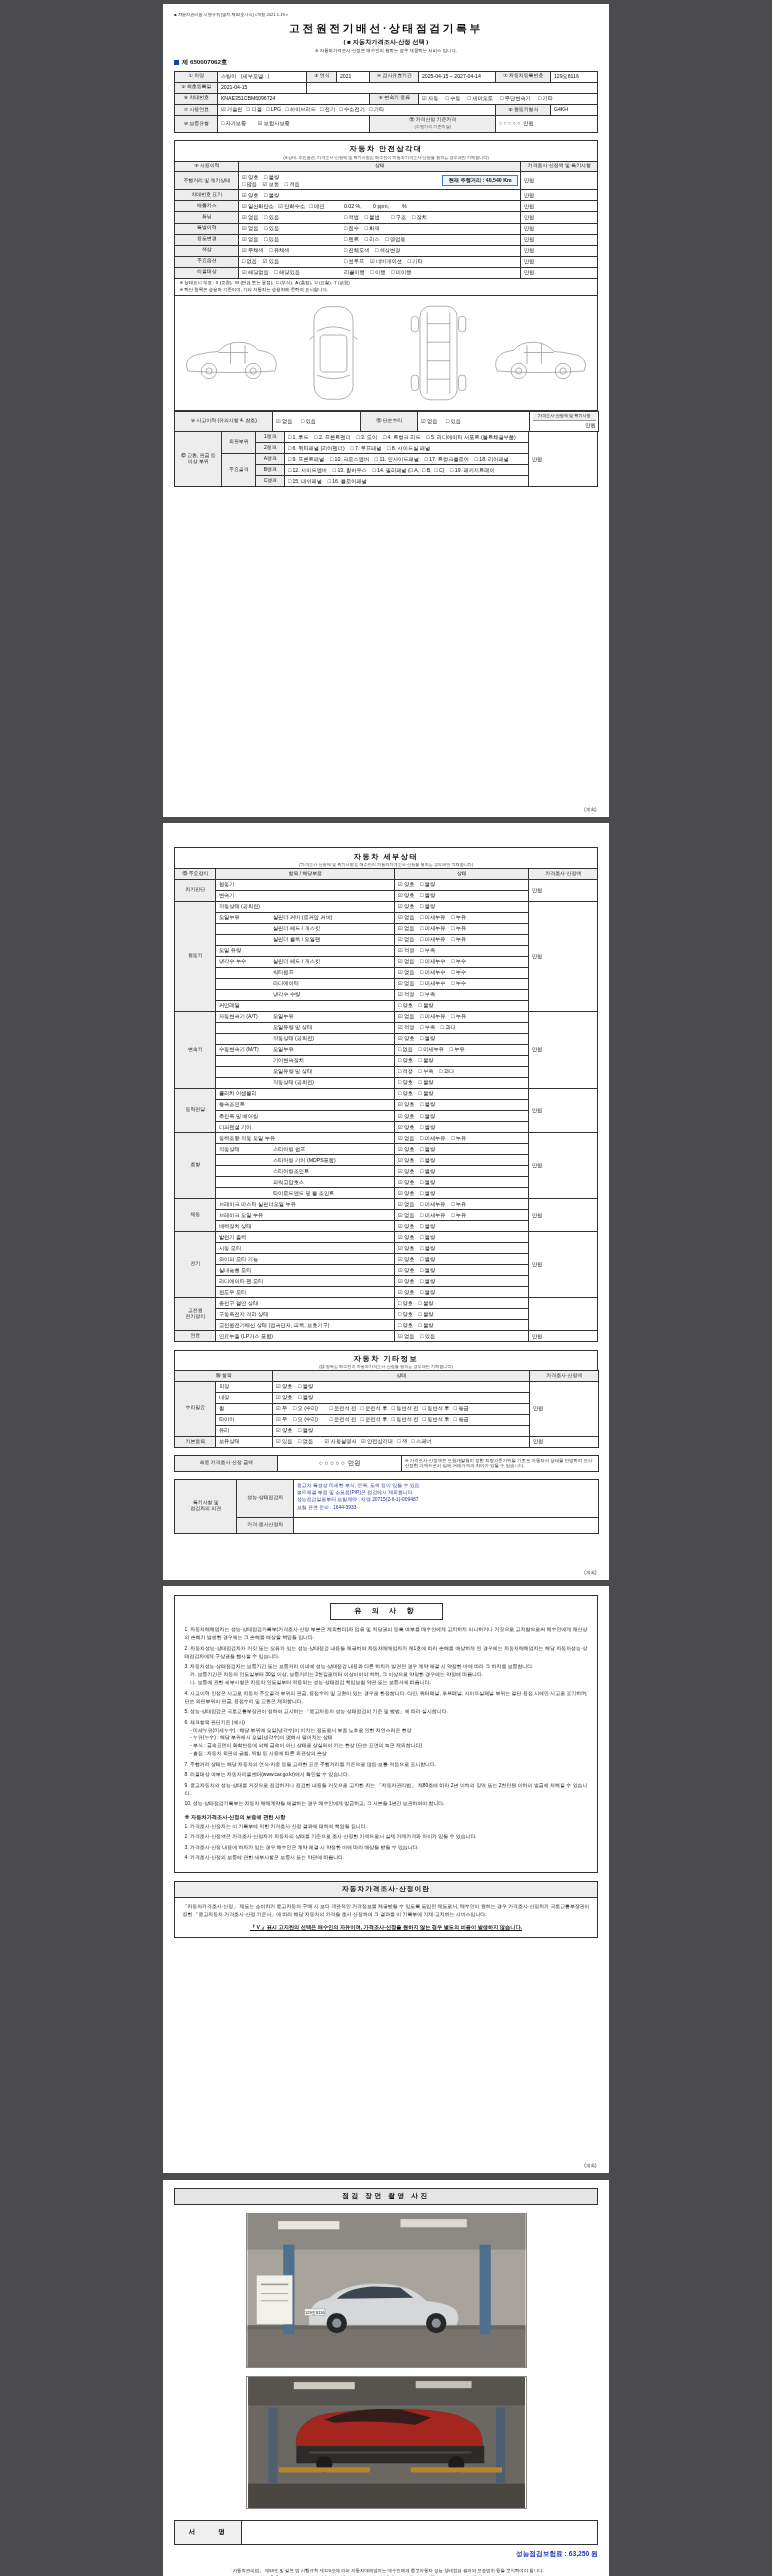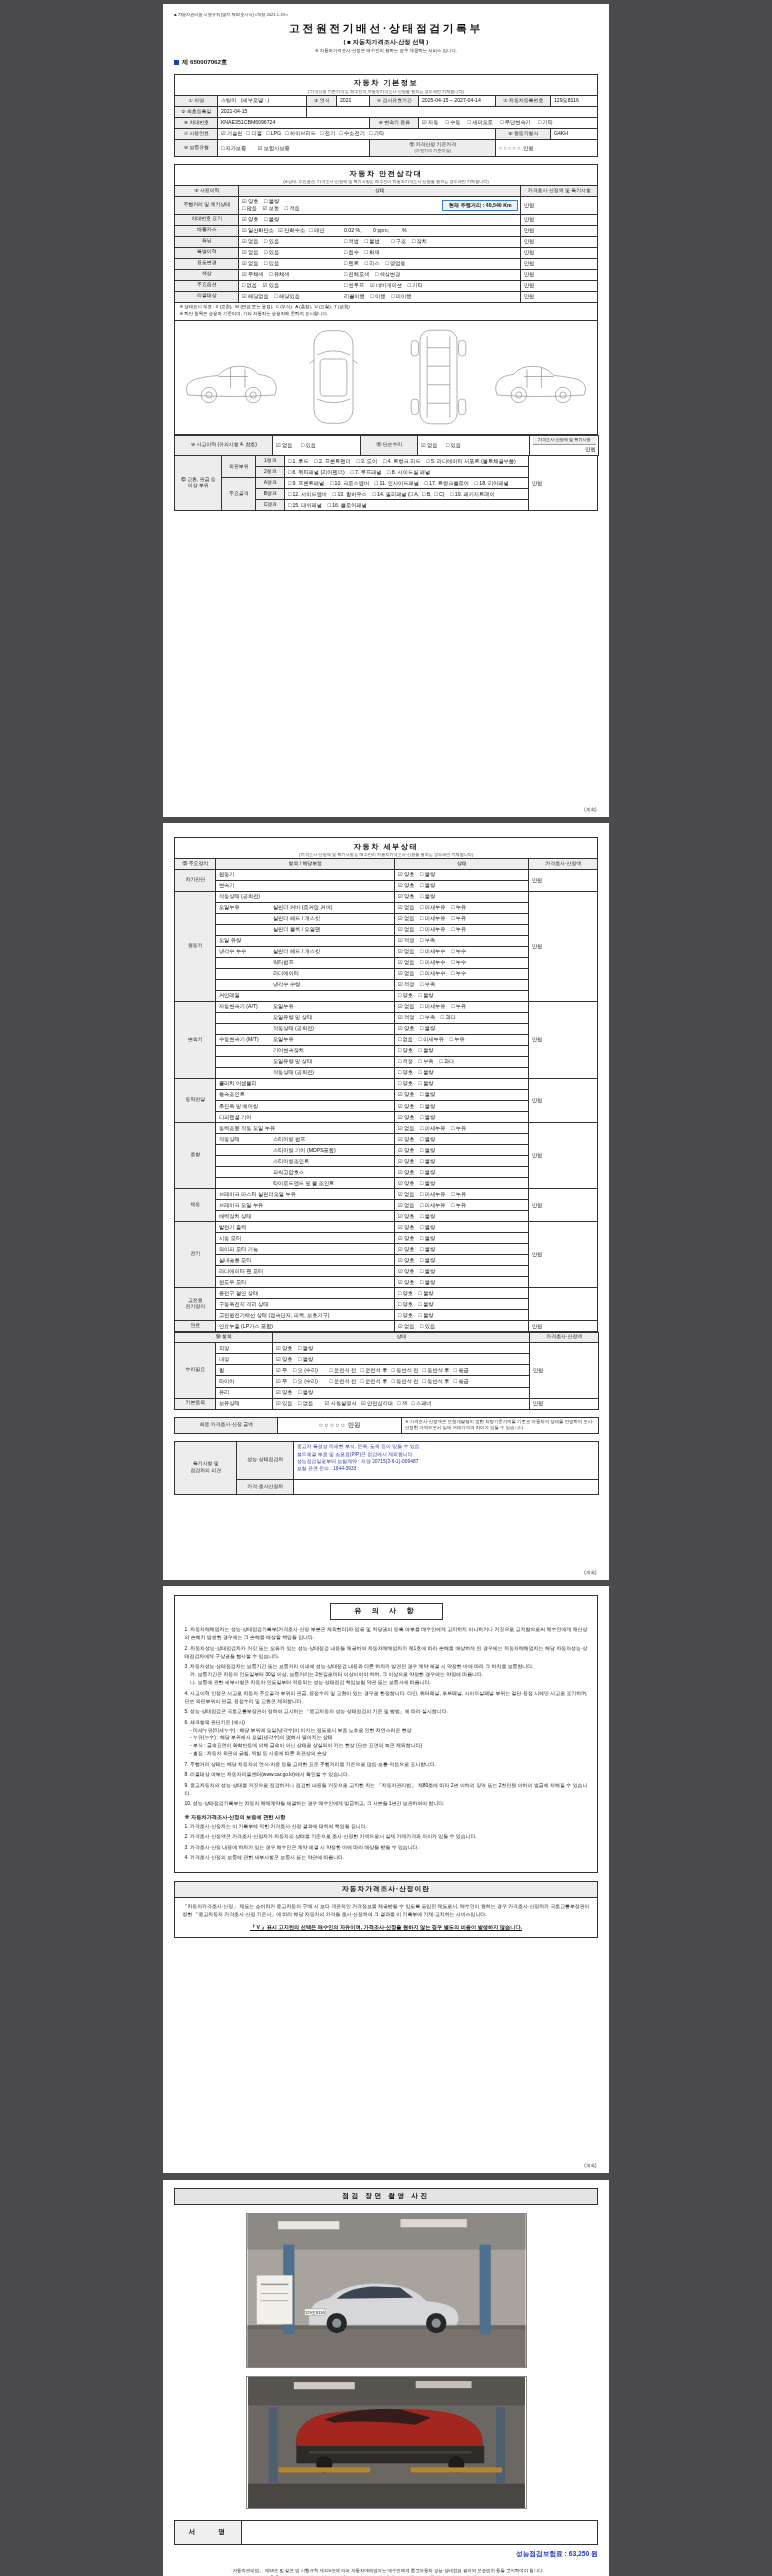--- a/index.html
+++ b/index.html
@@ -58,24 +58,20 @@
 <div class="page page1">
   <div class="law-ref" data-bind="meta.law_ref">■ 자동차관리법 시행규칙 [별지 제82호서식] &lt;개정 2021.1.19.&gt;</div>
   <div class="main-title" data-bind="title.main">고전원전기배선·상태점검기록부</div>
   <div class="sub-title" data-bind="title.sub">( ■ 자동차가격조사·산정 선택 )</div>
   <div class="service-note" data-bind="title.service_note">※ 자동차가격조사·산정은 매수인이 원하는 경우 제공하는 서비스 입니다.</div>
   <div class="doc-no">
       <span class="doc-seal"></span>
       <span data-bind="meta.doc_no">제 650007062호</span>
     </div>
 
-  <div class="sec-head">
-    <div class="sec-title" data-bind="basic.section_title">자동차 기본정보</div>
-    <div class="sec-note" data-bind="basic.section_note">('가격산정 기준가격'은 매수인이 자동차가격조사·산정을 원하는 경우에만 기재합니다)</div>
-  </div>
   <table class="t">
     <colgroup>
         <col style="width:43px">
         <col style="width:89px">
         <col style="width:30px">
         <col style="width:33px">
         <col style="width:49px">
         <col style="width:77px">
         <col style="width:55px">
         <col style="width:47px">
@@ -308,21 +304,21 @@
     <tr>
       <th data-bind="accident.rC_label">C랭크</th>
       <td data-bind="accident.rC">□ 15. 대쉬패널    □ 16. 플로어패널</td>
     </tr>
   </tbody>
     </table>
   <span class="cont" data-bind="meta.continue_mark">(계속)</span>
 </div>
 
 <div class="page page2">
-  <div class="sec-head" style="margin-top:6px">
+  <div class="sec-head" style="margin-top:16px">
     <div class="sec-title" data-bind="detail.section_title">자동차 세부상태</div>
     <div class="sec-note" data-bind="detail.section_note">('가격조사·산정액 및 특기사항'은 매수인이 자동차가격조사·산정을 원하는 경우에만 기재합니다)</div>
   </div>
   <table class="t">
     <colgroup>
         <col style="width:41px">
         <col style="width:179px">
         <col style="width:134px">
         <col style="width:69px">
       </colgroup>
@@ -534,20 +530,24 @@
     <tbody>
       <tr>
           <th data-bind="detail.fuelsys.name" rowspan="1">연료</th>
           <td><span data-bind="detail.fuelsys.first.item">연료누출 (LP가스 포함)</span></td>
           <td data-bind="detail.fuelsys.first.status">☑ 없음    □ 있음</td>
           <td class="pricecell" data-bind="detail.fuelsys.price" rowspan="1">만원</td>
         </tr>
     </tbody>
   </table>
 
+  <div class="sec-head">
+    <div class="sec-title" data-bind="etc.section_title">자동차 기타정보</div>
+    <div class="sec-note" data-bind="etc.section_note">(⑭ 항목은 매수인이 자동차가격조사·산정을 원하는 경우에만 기재합니다)</div>
+  </div>
   <table class="t">
     <colgroup>
         <col style="width:41px">
         <col style="width:57px">
         <col style="width:257px">
         <col style="width:69px">
       </colgroup>
     <tbody>
         <tr>
       <th colspan="2" data-bind="etc.h_item">⑭ 항목</th>

